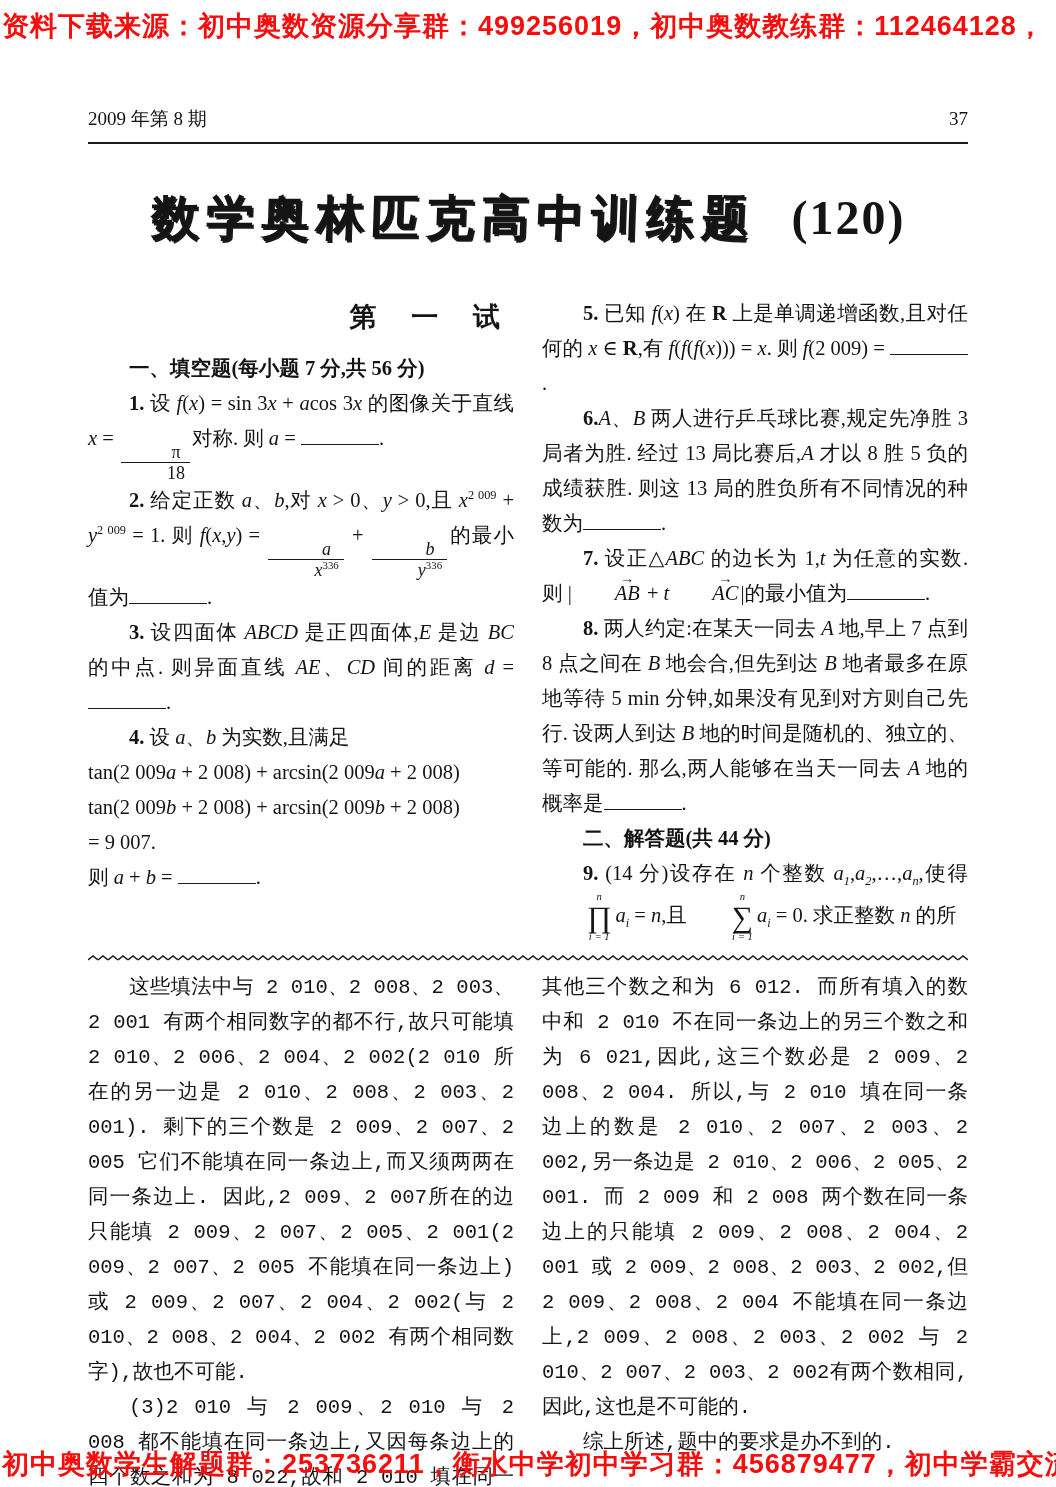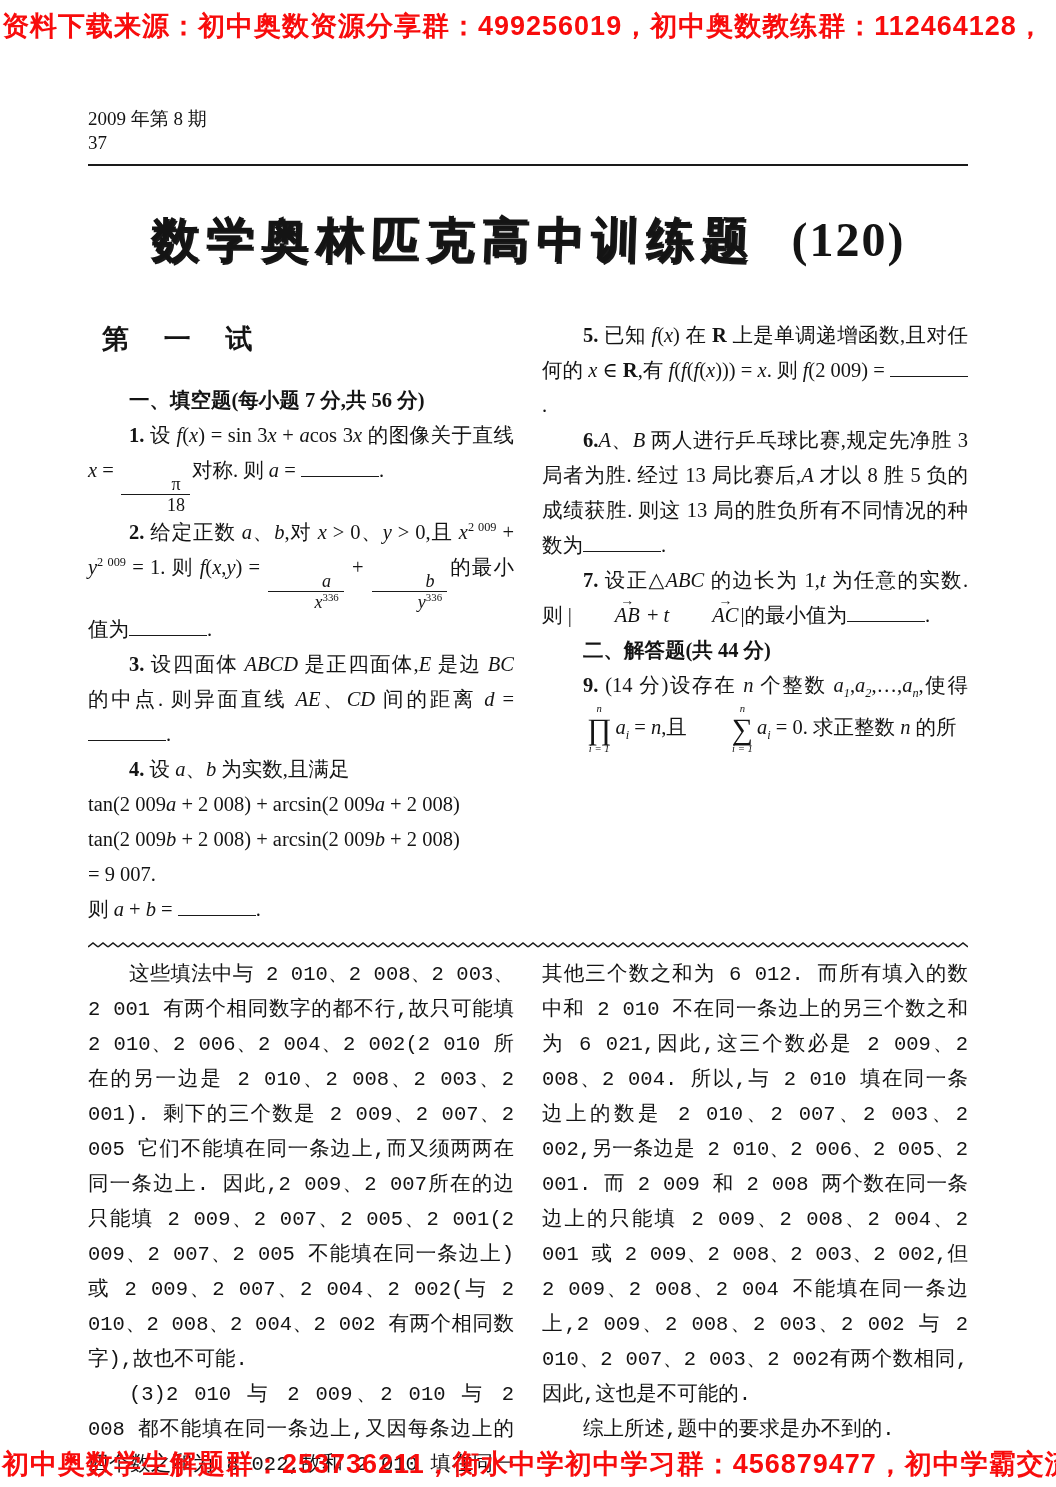--- a/index.html
+++ b/index.html
@@ -22,21 +22,20 @@
     letter-spacing:1px;
   }
   .banner.top { top:8px; left:2px; }
   .banner.bottom { top:1446px; left:2px; }
 
   .content { padding:106px 88px 0 88px; }
 
   .header-row {
     display:flex; justify-content:space-between; align-items:baseline;
     font-size:19px;
-    flex-direction:column;
   }
   .header-rule { border-top:2px solid #1a1a1a; margin-top:10px; }
 
   .page-title {
     text-align:center;
     margin-top:42px;
     font-size:48px;
     white-space:nowrap;
   }
   .title-main {
@@ -49,22 +48,22 @@
   .title-suffix { font-weight:600; letter-spacing:2px;margin-left:36px; }
 
   .columns { display:flex; gap:28px; }
   .columns.exam { margin-top:46px; min-height:612px; }
   .columns.solution { margin-top:3px;font-family:Liberation Mono, monospace; }
   .col { width:426px; font-size:20.5px; line-height:35px; }
 
   p.para { text-align:justify; }
   p.indent { text-indent:2em; }
   p.section-heading {
-    text-align:left; font-weight:bold; font-size:27px;
-    letter-spacing:14px; margin:4px 0 26px 0; text-indent:14px;
+    text-align:right; font-weight:bold; font-size:27px;
+    letter-spacing:14px; margin:4px 0 16px 0; text-indent:14px;
   }
   p.subheading { font-weight:bold; text-indent:2em; }
   p.formula { text-align:left; }
   p.attribution { font-style:italic; letter-spacing:1px; }
 
   .var { font-style:italic; }
   .bold { font-weight:bold; font-style:normal; }
   .sup { vertical-align:super; font-size:0.6em; line-height:0; letter-spacing:0; }
   .sub { vertical-align:sub; font-size:0.6em; line-height:0; font-style:italic; }
   .blank {
@@ -127,20 +126,21 @@
         <p class="para indent"><span class="bold">4.</span> 设 <span class="var">a</span>、<span class="var">b</span> 为实数,且满足</p>
         <p class="formula">tan(2 009<span class="var">a</span> + 2 008) + arcsin(2 009<span class="var">a</span> + 2 008)</p>
         <p class="formula">tan(2 009<span class="var">b</span> + 2 008) + arcsin(2 009<span class="var">b</span> + 2 008)</p>
         <p class="formula"> = 9 007.</p>
         <p class="formula">则 <span class="var">a</span> + <span class="var">b</span> = <span class="blank"></span>.</p>
       </div>
     <div class="col">
         <p class="para indent"><span class="bold">5.</span> 已知 <span class="var">f</span>(<span class="var">x</span>) 在 <span class="bold">R</span> 上是单调递增函数,且对任何的 <span class="var">x</span> ∈ <span class="bold">R</span>,有 <span class="var">f</span>(<span class="var">f</span>(<span class="var">f</span>(<span class="var">x</span>))) = <span class="var">x</span>. 则 <span class="var">f</span>(2 009) = <span class="blank"></span>.</p>
         <p class="para indent"><span class="bold">6.</span><span class="var">A</span>、<span class="var">B</span> 两人进行乒乓球比赛,规定先净胜 3 局者为胜. 经过 13 局比赛后,<span class="var">A</span> 才以 8 胜 5 负的成绩获胜. 则这 13 局的胜负所有不同情况的种数为<span class="blank"></span>.</p>
         <p class="para indent"><span class="bold">7.</span> 设正△<span class="var">ABC</span> 的边长为 1,<span class="var">t</span> 为任意的实数. 则 |<span class="vec"><span class="vec-arrow">→</span><span class="vec-body">AB</span></span> + <span class="var">t</span><span class="vec"><span class="vec-arrow">→</span><span class="vec-body">AC</span></span>|的最小值为<span class="blank"></span>.</p>
+        <p class="para indent"><span class="bold">8.</span> 两人约定:在某天一同去 <span class="var">A</span> 地,早上 7 点到 8 点之间在 <span class="var">B</span> 地会合,但先到达 <span class="var">B</span> 地者最多在原地等待 5 min 分钟,如果没有见到对方则自己先行. 设两人到达 <span class="var">B</span> 地的时间是随机的、独立的、等可能的. 那么,两人能够在当天一同去 <span class="var">A</span> 地的概率是<span class="blank"></span>.</p>
         <p class="subheading">二、解答题(共 44 分)</p>
         <p class="para indent"><span class="bold">9.</span> (14 分)设存在 <span class="var">n</span> 个整数 <span class="var">a</span><span class="sub">1</span>,<span class="var">a</span><span class="sub">2</span>,…,<span class="var">a</span><span class="sub">n</span>,使得<span class="bigop">
             <span class="lim">n</span>
             <span class="opsym">∏</span>
             <span class="lim">i = 1</span>
           </span><span class="var">a</span><span class="sub">i</span> = <span class="var">n</span>,且<span class="bigop">
             <span class="lim">n</span>
             <span class="opsym">∑</span>
             <span class="lim">i = 1</span>
           </span><span class="var">a</span><span class="sub">i</span> = 0. 求正整数 <span class="var">n</span> 的所</p>

